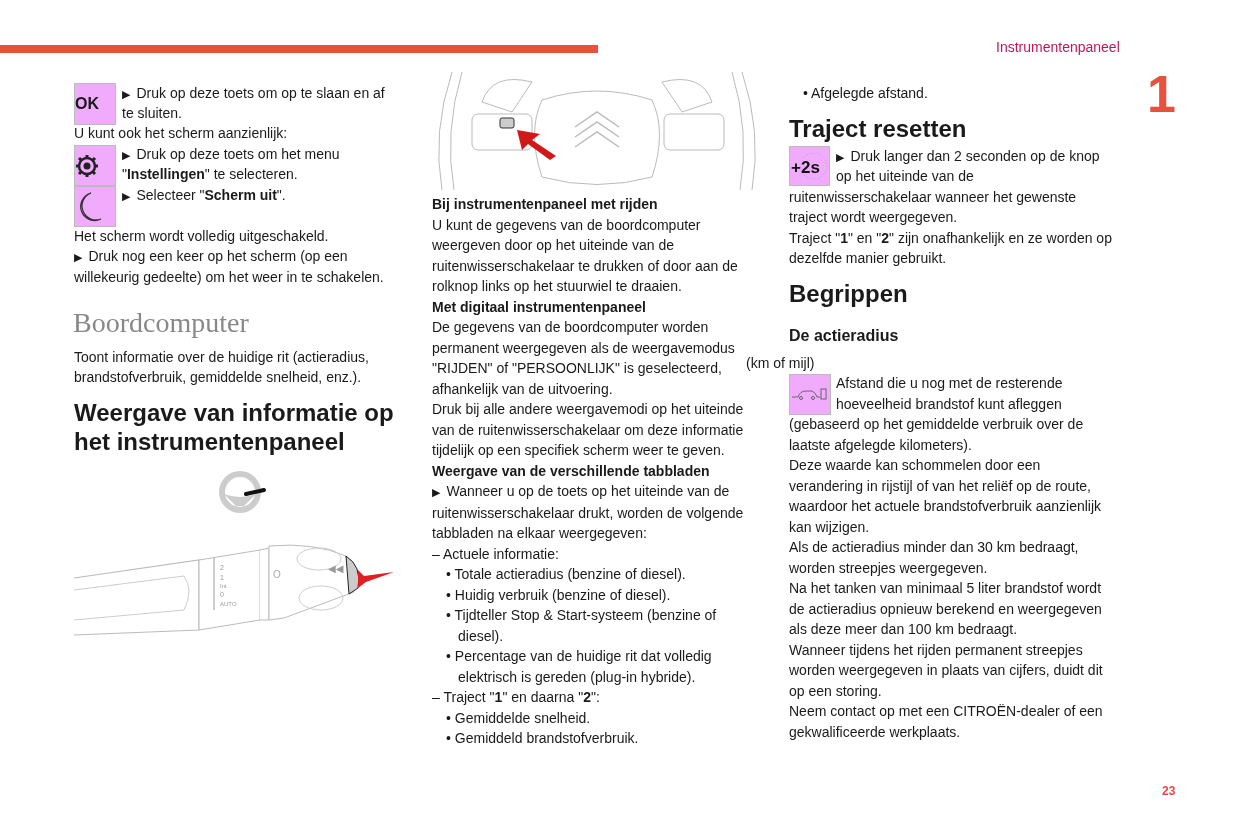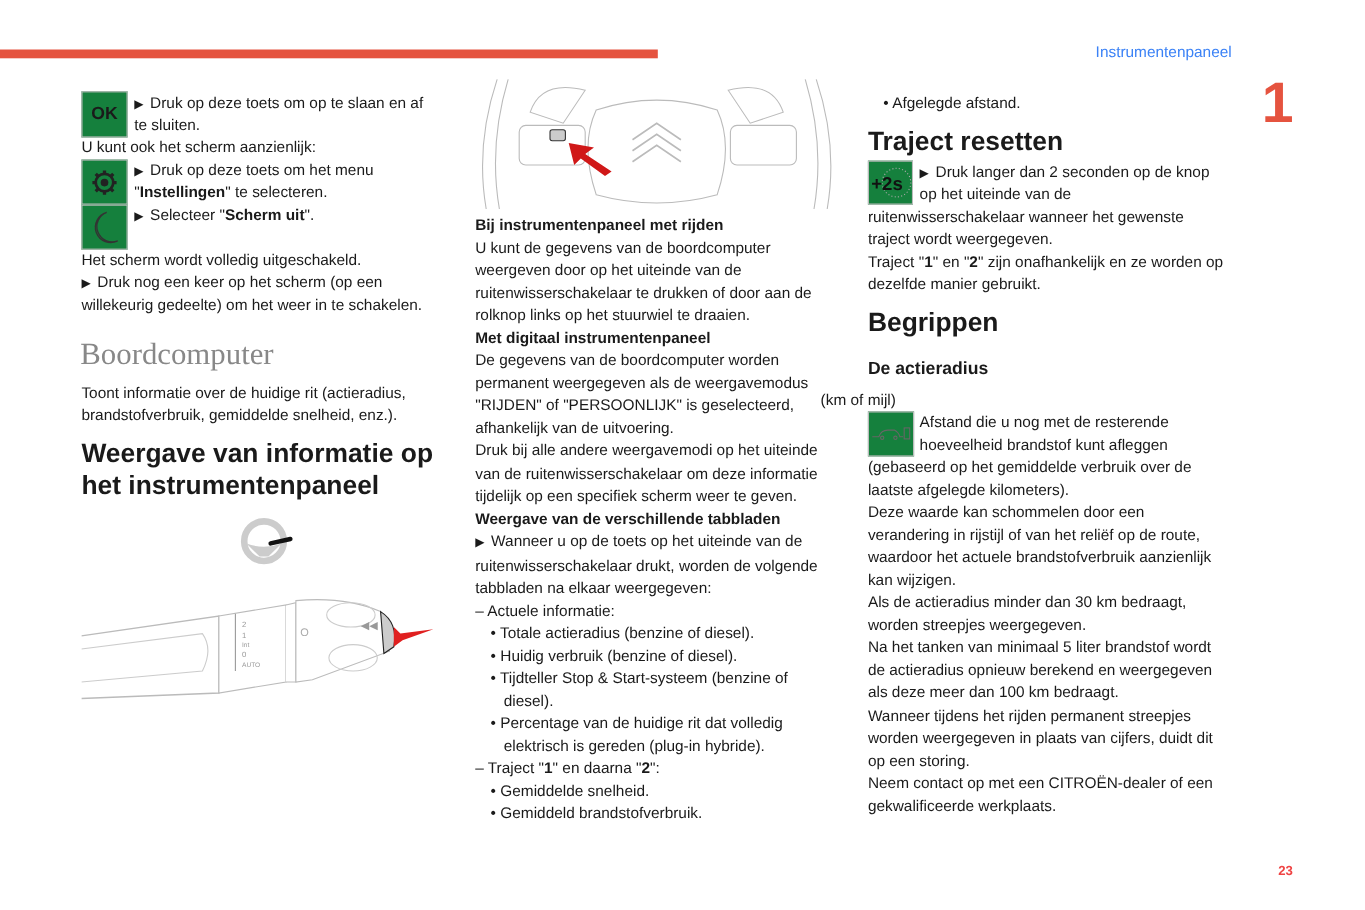--- a/index.html
+++ b/index.html
@@ -1,24 +1,24 @@
 <!DOCTYPE html>
 <html><head>
 <meta charset="utf-8">
 <style>
   html,body{margin:0;padding:0;background:#fff;}
   body{width:1241px;height:827px;position:relative;overflow:hidden;font-family:"Liberation Sans",sans-serif;color:#1a1a1a;}
   .abs{position:absolute;}
   .redbar{left:0;top:45px;width:598px;height:8px;background:#e5533f;}
-  .header-title{left:996px;top:39px;font-size:14px;color:#3b82f6;}
+  .header-title{left:996px;top:39px;font-size:14px;color:#be185d;}
   .chapter{left:1147px;top:68px;font-size:52px;font-weight:bold;color:#e5533f;line-height:1;}
   .pagenum{left:1162px;top:784px;font-size:12px;font-weight:bold;color:#ef4444;}
   .t{font-size:14px;line-height:20.5px;}
   .b{font-weight:bold;}
-  .iconbox{border:1px solid #bbb;background:#15803d;box-sizing:border-box;display:flex;align-items:center;justify-content:center;}
+  .iconbox{border:1px solid #bbb;background:#f0abfc;box-sizing:border-box;display:flex;align-items:center;justify-content:flex-start;}
   .h-gray{font-size:28px;color:#888;line-height:32px;}
   .h-big{font-size:24px;font-weight:bold;line-height:29px;}
   .h-mid{font-size:16px;font-weight:bold;}
   .tri{font-size:11px;margin-right:6px;}
 </style>
 </head>
 <body>
 
 <div class="abs redbar"></div>
 <div class="abs header-title">Instrumentenpaneel</div>

